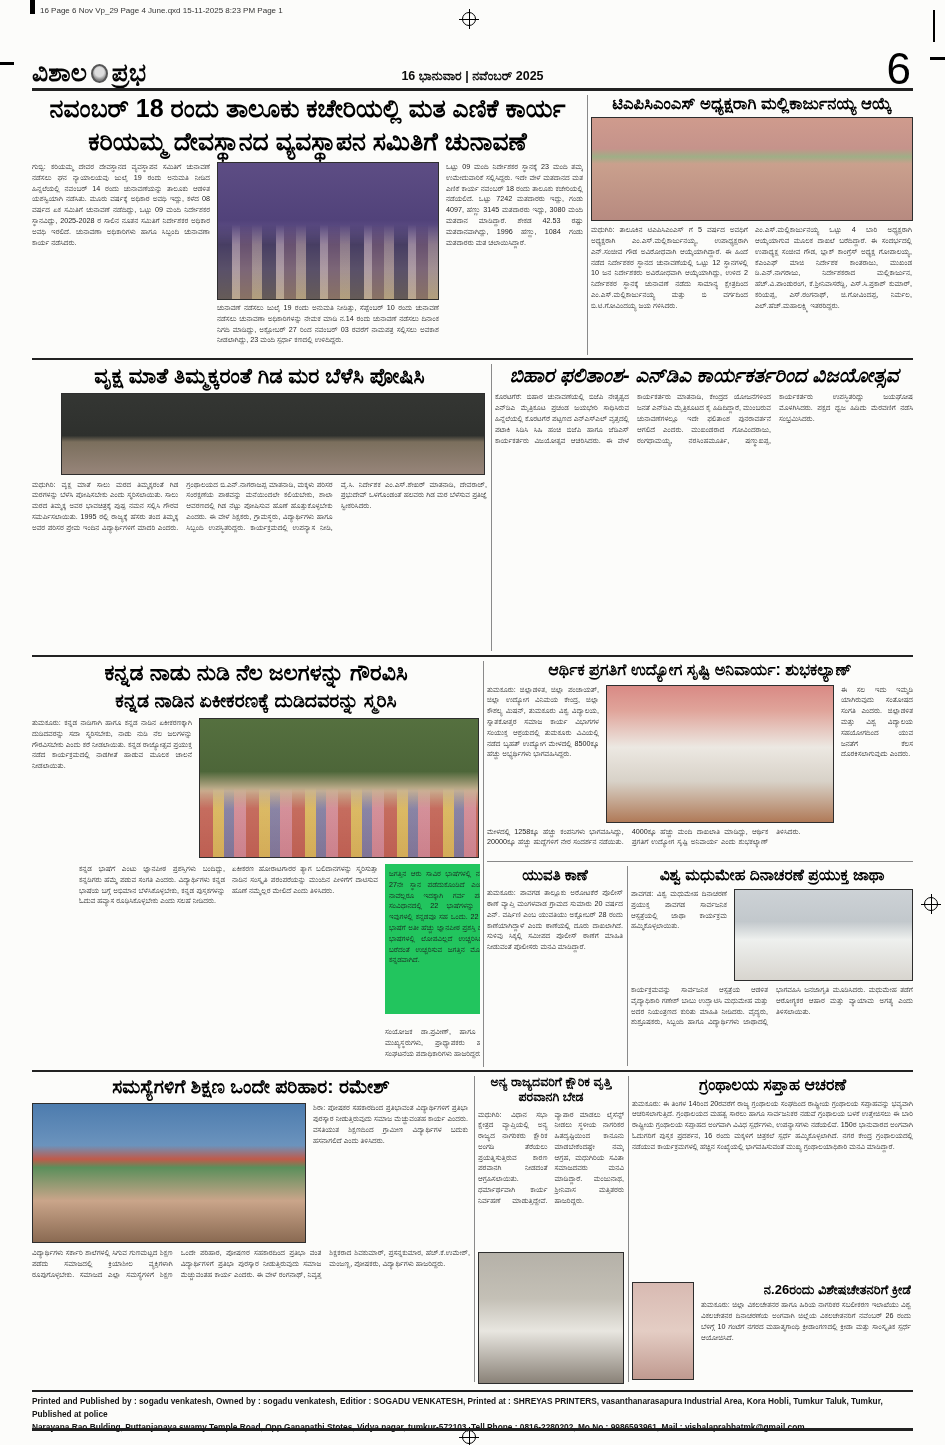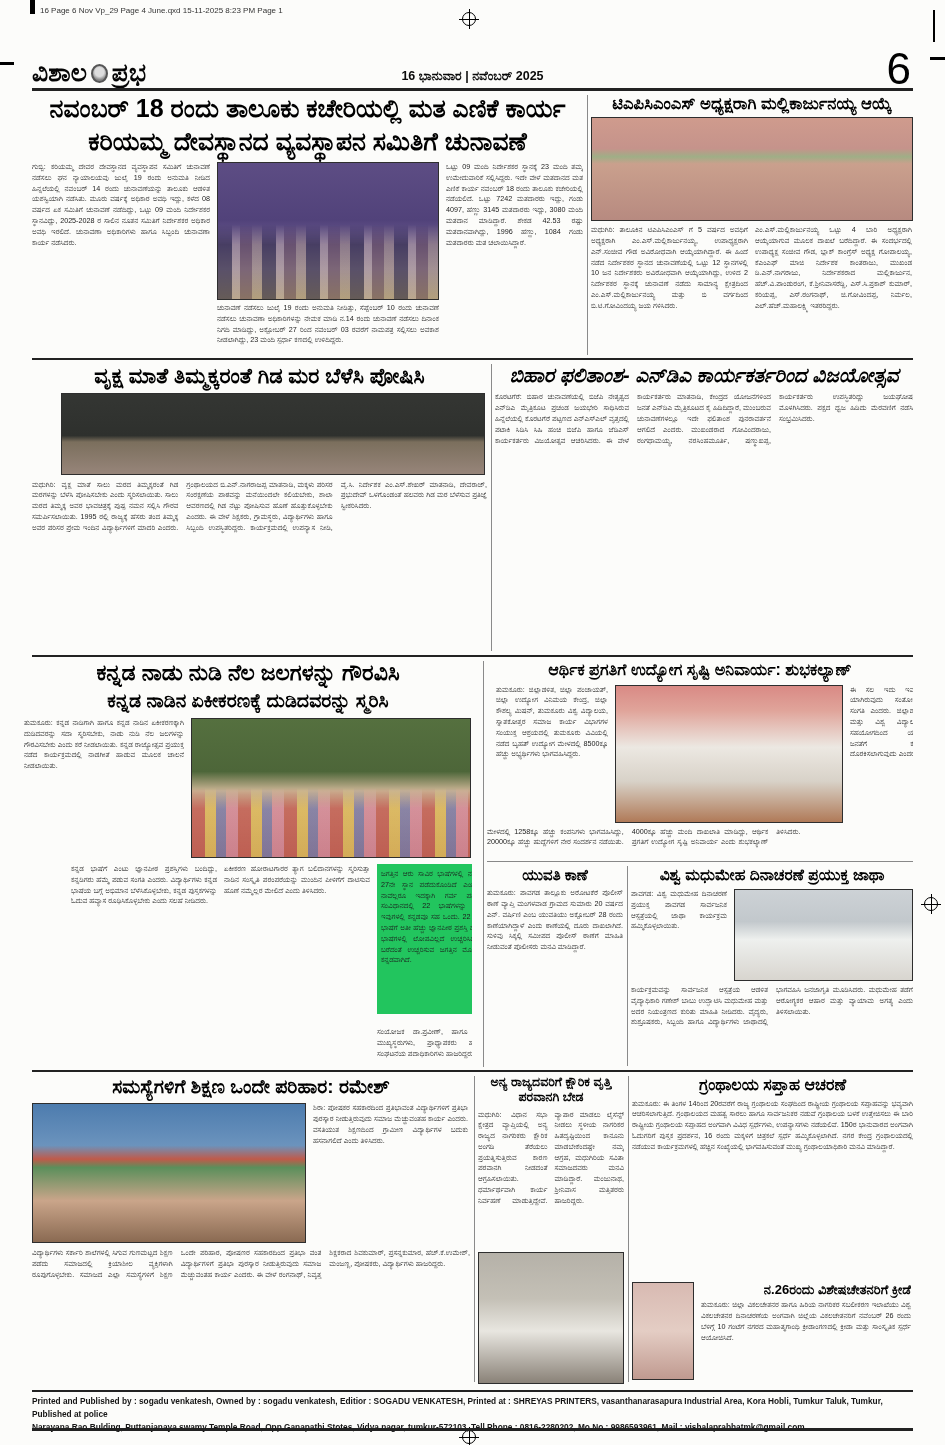--- a/index.html
+++ b/index.html
@@ -118,42 +118,42 @@
   </div>
   <div class="vrule" style="left:491px;top:364px;height:287px;"></div>
 
   <div class="sec" style="left:495px;top:363px;width:418px;height:289px;">
     <div class="hl" style="font-size:20px;font-style:italic;">ಬಿಹಾರ ಫಲಿತಾಂಶ- ಎನ್‌ಡಿಎ ಕಾರ್ಯಕರ್ತರಿಂದ ವಿಜಯೋತ್ಸವ</div>
     <div class="body-text" style="margin-top:5px;height:118px;columns:3;column-gap:8px;">ಕೊರಟಗೆರೆ: ಬಿಹಾರ ಚುನಾವಣೆಯಲ್ಲಿ ಬಿಜೆಪಿ ನೇತೃತ್ವದ ಎನ್‌ಡಿಎ ಮೈತ್ರಿಕೂಟ ಪ್ರಚಂಡ ಜಯಭೇರಿ ಸಾಧಿಸಿರುವ ಹಿನ್ನೆಲೆಯಲ್ಲಿ ಕೊರಟಗೆರೆ ಪಟ್ಟಣದ ಎನ್‌ಎಸ್‌ಎಲ್ ವೃತ್ತದಲ್ಲಿ ಪಟಾಕಿ ಸಿಡಿಸಿ ಸಿಹಿ ಹಂಚಿ ಬಿಜೆಪಿ ಹಾಗೂ ಜೆಡಿಎಸ್ ಕಾರ್ಯಕರ್ತರು ವಿಜಯೋತ್ಸವ ಆಚರಿಸಿದರು. ಈ ವೇಳೆ ಕಾರ್ಯಕರ್ತರು ಮಾತನಾಡಿ, ಕೇಂದ್ರದ ಯೋಜನೆಗಳಿಂದ ಜನತೆ ಎನ್‌ಡಿಎ ಮೈತ್ರಿಕೂಟದ ಕೈ ಹಿಡಿದಿದ್ದಾರೆ, ಮುಂಬರುವ ಚುನಾವಣೆಗಳಲ್ಲೂ ಇದೇ ಫಲಿತಾಂಶ ಪುನರಾವರ್ತನೆ ಆಗಲಿದೆ ಎಂದರು. ಮುಖಂಡರಾದ ಗೋವಿಂದರಾಜು, ರಂಗಧಾಮಯ್ಯ, ನರಸಿಂಹಮೂರ್ತಿ, ಷಣ್ಮುಖಪ್ಪ, ಕಾರ್ಯಕರ್ತರು ಉಪಸ್ಥಿತರಿದ್ದು ಜಯಘೋಷ ಮೊಳಗಿಸಿದರು. ಪಕ್ಷದ ಧ್ವಜ ಹಿಡಿದು ಮೆರವಣಿಗೆ ನಡೆಸಿ ಸಂಭ್ರಮಿಸಿದರು.</div>
   </div>
 
   <div class="hrule" style="left:32px;top:655px;width:881px;height:1.5px;"></div>
 
-  <div class="sec" style="left:24px;top:660px;width:448px;height:408px;">
+  <div class="sec" style="left:32px;top:660px;width:448px;height:408px;">
     <div class="hl" style="font-size:22px;">ಕನ್ನಡ ನಾಡು ನುಡಿ ನೆಲ ಜಲಗಳನ್ನು ಗೌರವಿಸಿ</div>
     <div class="hl" style="font-size:19px;font-weight:600;margin-top:2px;">ಕನ್ನಡ ನಾಡಿನ ಏಕೀಕರಣಕ್ಕೆ ದುಡಿದವರನ್ನು ಸ್ಮರಿಸಿ</div>
     <div class="row" style="margin-top:6px;">
       <div class="col body-text" style="width:160px;height:140px;">ತುಮಕೂರು: ಕನ್ನಡ ನಾಡಿಗಾಗಿ ಹಾಗೂ ಕನ್ನಡ ನಾಡಿನ ಏಕೀಕರಣಕ್ಕಾಗಿ ದುಡಿದವರನ್ನು ಸದಾ ಸ್ಮರಿಸಬೇಕು, ನಾಡು ನುಡಿ ನೆಲ ಜಲಗಳನ್ನು ಗೌರವಿಸಬೇಕು ಎಂದು ಕರೆ ನೀಡಲಾಯಿತು. ಕನ್ನಡ ರಾಜ್ಯೋತ್ಸವ ಪ್ರಯುಕ್ತ ನಡೆದ ಕಾರ್ಯಕ್ರಮದಲ್ಲಿ ನಾಡಗೀತೆ ಹಾಡುವ ಮೂಲಕ ಚಾಲನೆ ನೀಡಲಾಯಿತು.</div>
       <div class="photo ph-kannada" style="width:280px;height:140px;"></div>
     </div>
     <div class="row" style="margin-top:6px;">
       <div class="col body-text" style="width:146px;height:200px;margin-left:47px;">ಕನ್ನಡ ಭಾಷೆಗೆ ಎಂಟು ಜ್ಞಾನಪೀಠ ಪ್ರಶಸ್ತಿಗಳು ಬಂದಿದ್ದು, ಕನ್ನಡಿಗರು ಹೆಮ್ಮೆ ಪಡುವ ಸಂಗತಿ ಎಂದರು. ವಿದ್ಯಾರ್ಥಿಗಳು ಕನ್ನಡ ಭಾಷೆಯ ಬಗ್ಗೆ ಅಭಿಮಾನ ಬೆಳೆಸಿಕೊಳ್ಳಬೇಕು, ಕನ್ನಡ ಪುಸ್ತಕಗಳನ್ನು ಓದುವ ಹವ್ಯಾಸ ರೂಢಿಸಿಕೊಳ್ಳಬೇಕು ಎಂದು ಸಲಹೆ ನೀಡಿದರು.</div>
       <div class="col body-text" style="width:146px;height:200px;">ಏಕೀಕರಣ ಹೋರಾಟಗಾರರ ತ್ಯಾಗ ಬಲಿದಾನಗಳನ್ನು ಸ್ಮರಿಸುತ್ತಾ ನಾಡಿನ ಸಂಸ್ಕೃತಿ ಪರಂಪರೆಯನ್ನು ಮುಂದಿನ ಪೀಳಿಗೆಗೆ ದಾಟಿಸುವ ಹೊಣೆ ನಮ್ಮೆಲ್ಲರ ಮೇಲಿದೆ ಎಂದು ತಿಳಿಸಿದರು.</div>
       <div class="col" style="width:141px;">
         <div id="kn-highlight" class="body-text" style="height:150px;">ಜಗತ್ತಿನ ಆರು ಸಾವಿರ ಭಾಷೆಗಳಲ್ಲಿ ನಮ್ಮ ಕನ್ನಡ ಭಾಷೆ 27ನೇ ಸ್ಥಾನ ಪಡೆದುಕೊಂಡಿದೆ ಎಂದರೆ ಕನ್ನಡಿಗರಾದ ನಾವೆಲ್ಲರೂ ಇದಕ್ಕಾಗಿ ಗರ್ವ ಪಡಬೇಕು ಹಾಗೂ ಸಂವಿಧಾನದಲ್ಲಿ 22 ಭಾಷೆಗಳನ್ನು ಅಳವಡಿಸಲಾಗಿದೆ. ಇವುಗಳಲ್ಲಿ ಕನ್ನಡವೂ ಸಹ ಒಂದು. 22 ಭಾಷೆಗಳಲ್ಲಿ ನಮ್ಮ ಭಾಷೆಗೆ ಅತೀ ಹೆಚ್ಚು ಜ್ಞಾನಪೀಠ ಪ್ರಶಸ್ತಿ ದೊರೆತಿದೆ. ಜಗತ್ತಿನ ಭಾಷೆಗಳಲ್ಲಿ ಲೋಪವಿಲ್ಲದೆ ಉಚ್ಚರಿಸಿದಂತೆ ಬರೆಯುವ, ಬರೆದಂತೆ ಉಚ್ಚರಿಸುವ ಜಗತ್ತಿನ ಮೊಟ್ಟಮೊದಲ ಭಾಷೆ ಕನ್ನಡವಾಗಿದೆ.</div>
         <div class="body-text" style="margin-top:13px;height:45px;">ಸಂಯೋಜಕ ಡಾ.ಪ್ರವೀಣ್, ಹಾಗೂ ಎಲ್ಲಾ ವಿಭಾಗದ ಮುಖ್ಯಸ್ಥರುಗಳು, ಪ್ರಾಧ್ಯಾಪಕರು ಹಾಗೂ ವಿದ್ಯಾರ್ಥಿ ಸಂಘಟನೆಯ ಪದಾಧಿಕಾರಿಗಳು ಹಾಜರಿದ್ದರು.</div>
       </div>
     </div>
   </div>
   <div class="vrule" style="left:483px;top:661px;height:406px;"></div>
 
   <div class="sec" style="left:487px;top:660px;width:426px;height:199px;">
     <div class="hl" style="font-size:16px;">ಆರ್ಥಿಕ ಪ್ರಗತಿಗೆ ಉದ್ಯೋಗ ಸೃಷ್ಟಿ ಅನಿವಾರ್ಯ: ಶುಭಕಲ್ಯಾಣ್</div>
     <div class="row" style="margin-top:5px;">
-      <div class="col body-text" style="width:112px;height:138px;margin-left:9px;">ತುಮಕೂರು: ಜಿಲ್ಲಾಡಳಿತ, ಜಿಲ್ಲಾ ಪಂಚಾಯತ್, ಜಿಲ್ಲಾ ಉದ್ಯೋಗ ವಿನಿಮಯ ಕೇಂದ್ರ, ಜಿಲ್ಲಾ ಕೌಶಲ್ಯ ಮಿಷನ್, ತುಮಕೂರು ವಿಶ್ವ ವಿದ್ಯಾಲಯ, ಸ್ನಾತಕೋತ್ತರ ಸಮಾಜ ಕಾರ್ಯ ವಿಭಾಗಗಳ ಸಂಯುಕ್ತ ಆಶ್ರಯದಲ್ಲಿ ತುಮಕೂರು ವಿವಿಯಲ್ಲಿ ನಡೆದ ಬೃಹತ್ ಉದ್ಯೋಗ ಮೇಳದಲ್ಲಿ 8500ಕ್ಕೂ ಹೆಚ್ಚು ಅಭ್ಯರ್ಥಿಗಳು ಭಾಗವಹಿಸಿದ್ದರು.</div>
+      <div class="col body-text" style="width:112px;height:138px;">ತುಮಕೂರು: ಜಿಲ್ಲಾಡಳಿತ, ಜಿಲ್ಲಾ ಪಂಚಾಯತ್, ಜಿಲ್ಲಾ ಉದ್ಯೋಗ ವಿನಿಮಯ ಕೇಂದ್ರ, ಜಿಲ್ಲಾ ಕೌಶಲ್ಯ ಮಿಷನ್, ತುಮಕೂರು ವಿಶ್ವ ವಿದ್ಯಾಲಯ, ಸ್ನಾತಕೋತ್ತರ ಸಮಾಜ ಕಾರ್ಯ ವಿಭಾಗಗಳ ಸಂಯುಕ್ತ ಆಶ್ರಯದಲ್ಲಿ ತುಮಕೂರು ವಿವಿಯಲ್ಲಿ ನಡೆದ ಬೃಹತ್ ಉದ್ಯೋಗ ಮೇಳದಲ್ಲಿ 8500ಕ್ಕೂ ಹೆಚ್ಚು ಅಭ್ಯರ್ಥಿಗಳು ಭಾಗವಹಿಸಿದ್ದರು.</div>
       <div class="photo ph-economy" style="width:228px;height:138px;"></div>
       <div class="col body-text" style="width:72px;height:138px;">ಈ ಸಲ ಇದು ಇಮ್ಮಡಿ ಯಾಗಿರುವುದು ಸಂತೋಷದ ಸಂಗತಿ ಎಂದರು. ಜಿಲ್ಲಾಡಳಿತ ಮತ್ತು ವಿಶ್ವ ವಿದ್ಯಾಲಯ ಸಹಯೋಗದಿಂದ ಯುವ ಜನತೆಗೆ ಕೆಲಸ ದೊರಕಿಸಲಾಗುವುದು ಎಂದರು.</div>
     </div>
     <div class="body-text" style="margin-top:4px;height:28px;columns:3;column-gap:8px;">ಮೇಳದಲ್ಲಿ 1258ಕ್ಕೂ ಹೆಚ್ಚು ಕಂಪನಿಗಳು ಭಾಗವಹಿಸಿದ್ದು, 20000ಕ್ಕೂ ಹೆಚ್ಚು ಹುದ್ದೆಗಳಿಗೆ ನೇರ ಸಂದರ್ಶನ ನಡೆಯಿತು. 4000ಕ್ಕೂ ಹೆಚ್ಚು ಮಂದಿ ದಾಖಲಾತಿ ಮಾಡಿದ್ದು, ಆರ್ಥಿಕ ಪ್ರಗತಿಗೆ ಉದ್ಯೋಗ ಸೃಷ್ಟಿ ಅನಿವಾರ್ಯ ಎಂದು ಶುಭಕಲ್ಯಾಣ್ ತಿಳಿಸಿದರು.</div>
   </div>
   <div class="hrule" style="left:487px;top:861px;width:426px;height:1px;background:#888;"></div>
 
   <div class="sec" style="left:487px;top:866px;width:136px;height:200px;">
     <div class="hl" style="font-size:15px;">ಯುವತಿ ಕಾಣೆ</div>
     <div class="body-text" style="margin-top:4px;height:170px;">ತುಮಕೂರು: ಪಾವಗಡ ತಾಲ್ಲೂಕು ಅರೋಟಕೆರೆ ಪೊಲೀಸ್ ಠಾಣೆ ವ್ಯಾಪ್ತಿ ಮಂಗಳವಾಡ ಗ್ರಾಮದ ಸುಮಾರು 20 ವರ್ಷದ ಎನ್. ವರ್ಷಿಣಿ ಎಂಬ ಯುವತಿಯು ಅಕ್ಟೋಬರ್ 28 ರಂದು ಕಾಣೆಯಾಗಿದ್ದಾಳೆ ಎಂದು ಠಾಣೆಯಲ್ಲಿ ದೂರು ದಾಖಲಾಗಿದೆ. ಸುಳಿವು ಸಿಕ್ಕಲ್ಲಿ ಸಮೀಪದ ಪೊಲೀಸ್ ಠಾಣೆಗೆ ಮಾಹಿತಿ ನೀಡುವಂತೆ ಪೊಲೀಸರು ಮನವಿ ಮಾಡಿದ್ದಾರೆ.</div>

